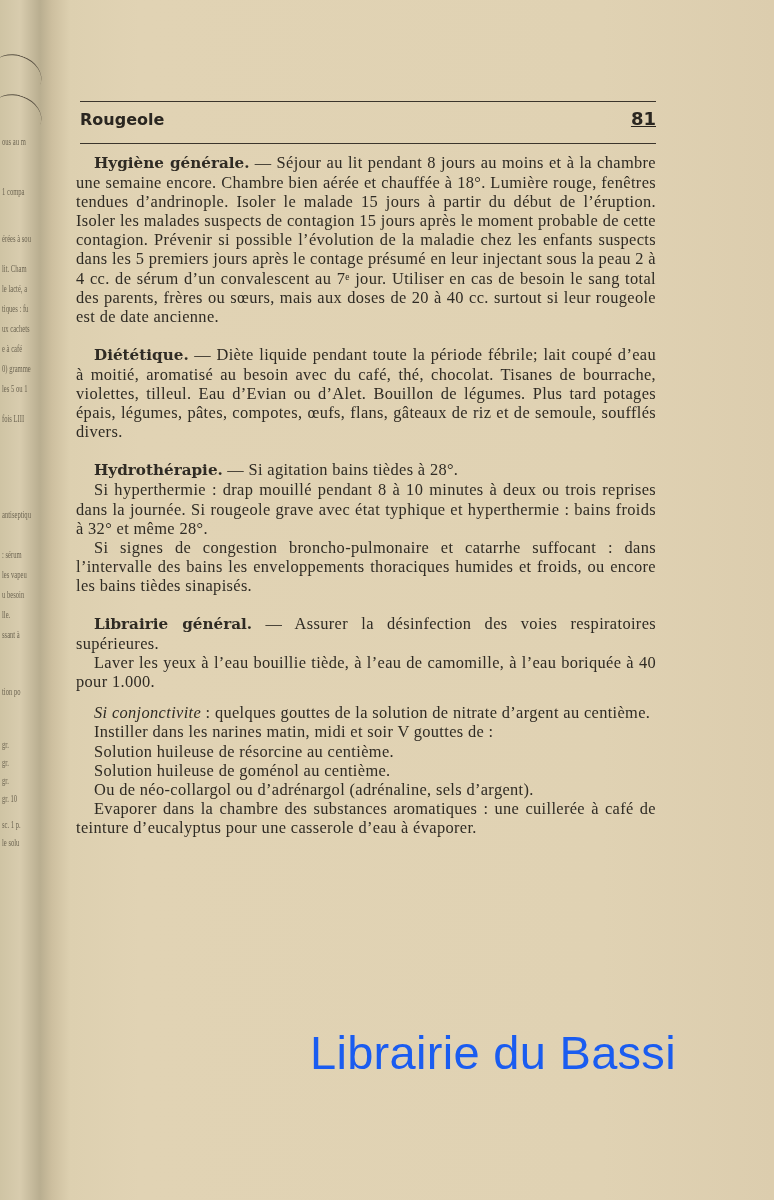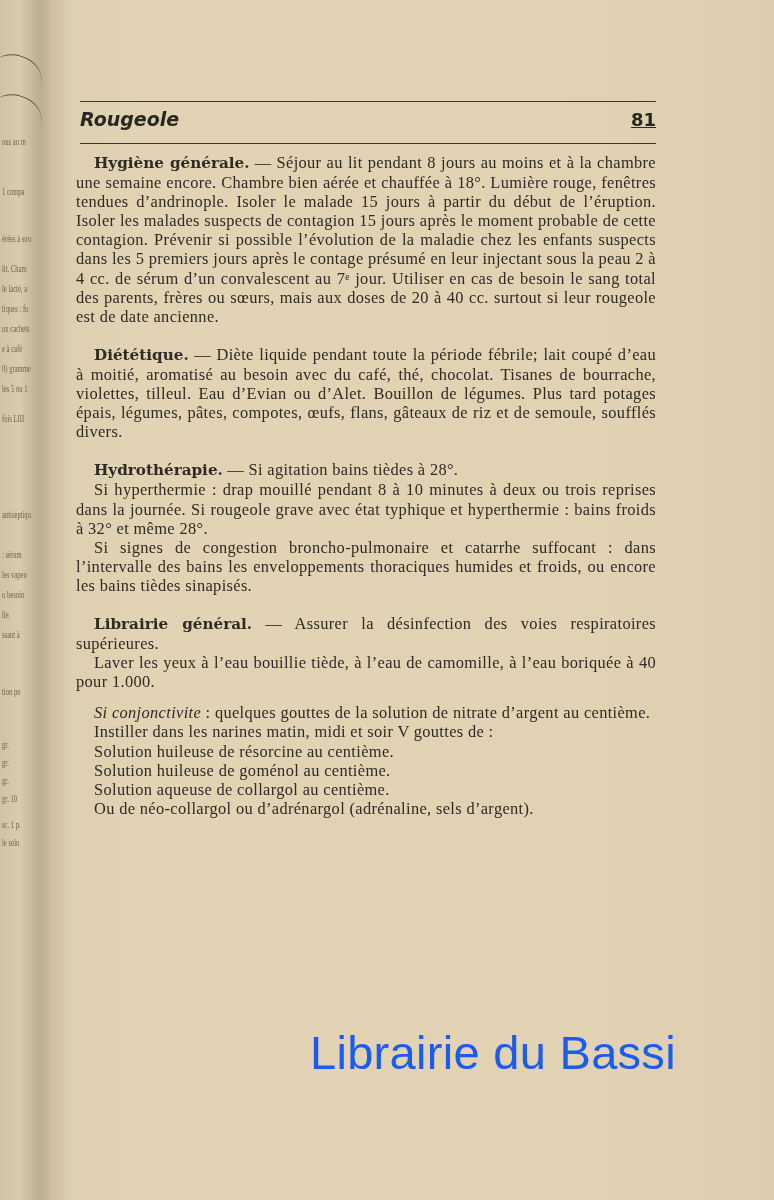--- a/index.html
+++ b/index.html
@@ -30,21 +30,21 @@
   .rule {
     position: absolute; left: 80px; width: 576px; height: 0;
     border-top: 1.5px solid #3b352c;
   }
   .running-head {
     position: absolute; left: 80px; top: 108px; width: 576px;
     display: flex; justify-content: space-between; align-items: baseline;
     font-family: "DejaVu Sans", "Liberation Sans", sans-serif;
     font-weight: bold; color: #2a2620;
   }
-  .running-head .title { font-size: 19px; font-style: italic; }
+  .running-head .title { font-size: 16px; }
   .running-head .num { font-size: 18px; text-decoration: underline; }
   .body-text {
     position: absolute; left: 76px; top: 153px; width: 580px;
     font-family: "Liberation Serif", "DejaVu Serif", serif;
     font-size: 16.4px; line-height: 19.1px; text-align: justify;
     letter-spacing: 0.35px; color: #2f2b24;
   }
   .body-text p { margin: 0; text-indent: 18px; }
   .body-text .sect { margin-top: 19px; }
   .body-text .gap { margin-top: 12px; }
@@ -110,18 +110,18 @@
     <p>Si hyperthermie : drap mouillé pendant 8 à 10 minutes à deux ou trois reprises dans la journée. Si rougeole grave avec état typhique et hyperthermie : bains froids à 32° et même 28°.</p>
     <p>Si signes de congestion broncho-pulmonaire et catarrhe suffocant : dans l’intervalle des bains les enveloppements thoraciques humides et froids, ou encore les bains tièdes sinapisés.</p>
 
     <p class="sect"><span class="head">Librairie général.</span><span> — Assurer la désinfection des voies respiratoires supérieures.</span></p>
     <p>Laver les yeux à l’eau bouillie tiède, à l’eau de camomille, à l’eau boriquée à 40 pour 1.000.</p>
 
     <p class="gap"><span class="it">Si conjonctivite</span><span> : quelques gouttes de la solution de nitrate d’argent au centième.</span></p>
     <p>Instiller dans les narines matin, midi et soir V gouttes de :</p>
     <p>Solution huileuse de résorcine au centième.</p>
     <p>Solution huileuse de goménol au centième.</p>
-    <p>Solution aqueuse de collargol au centième.</p>
     <p>Ou de néo-collargol ou d’adrénargol (adrénaline, sels d’argent).</p>
+    <p>Evaporer dans la chambre des substances aromatiques : une cuillerée à café de teinture d’eucalyptus pour une casserole d’eau à évaporer.</p>
   </div>
 
   <div class="watermark">Librairie du Bassi</div>
 </div>
 
 </body></html>

